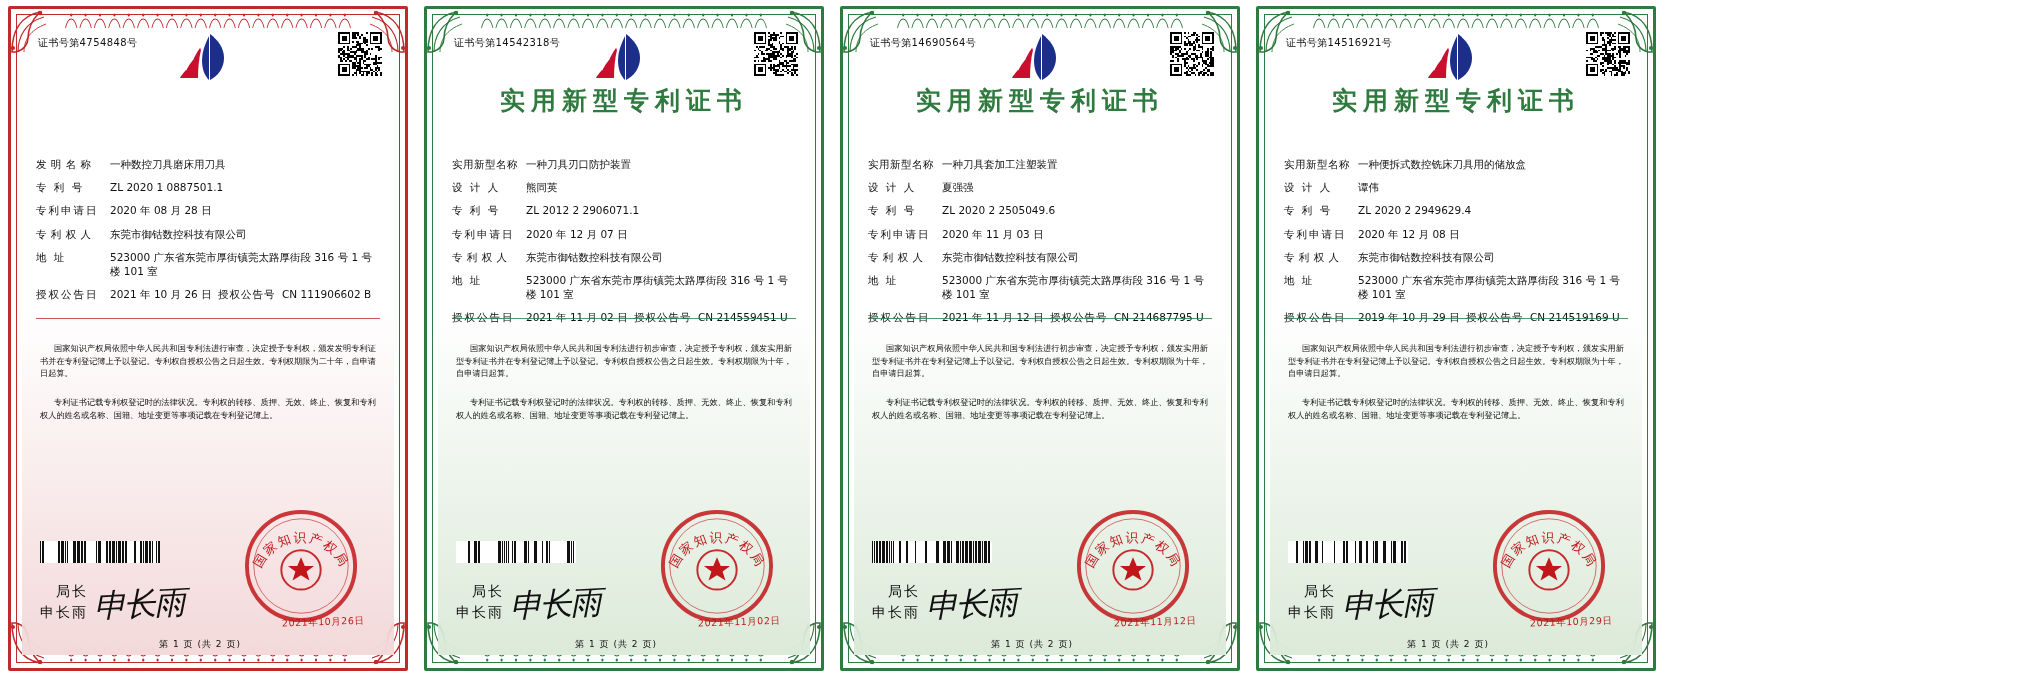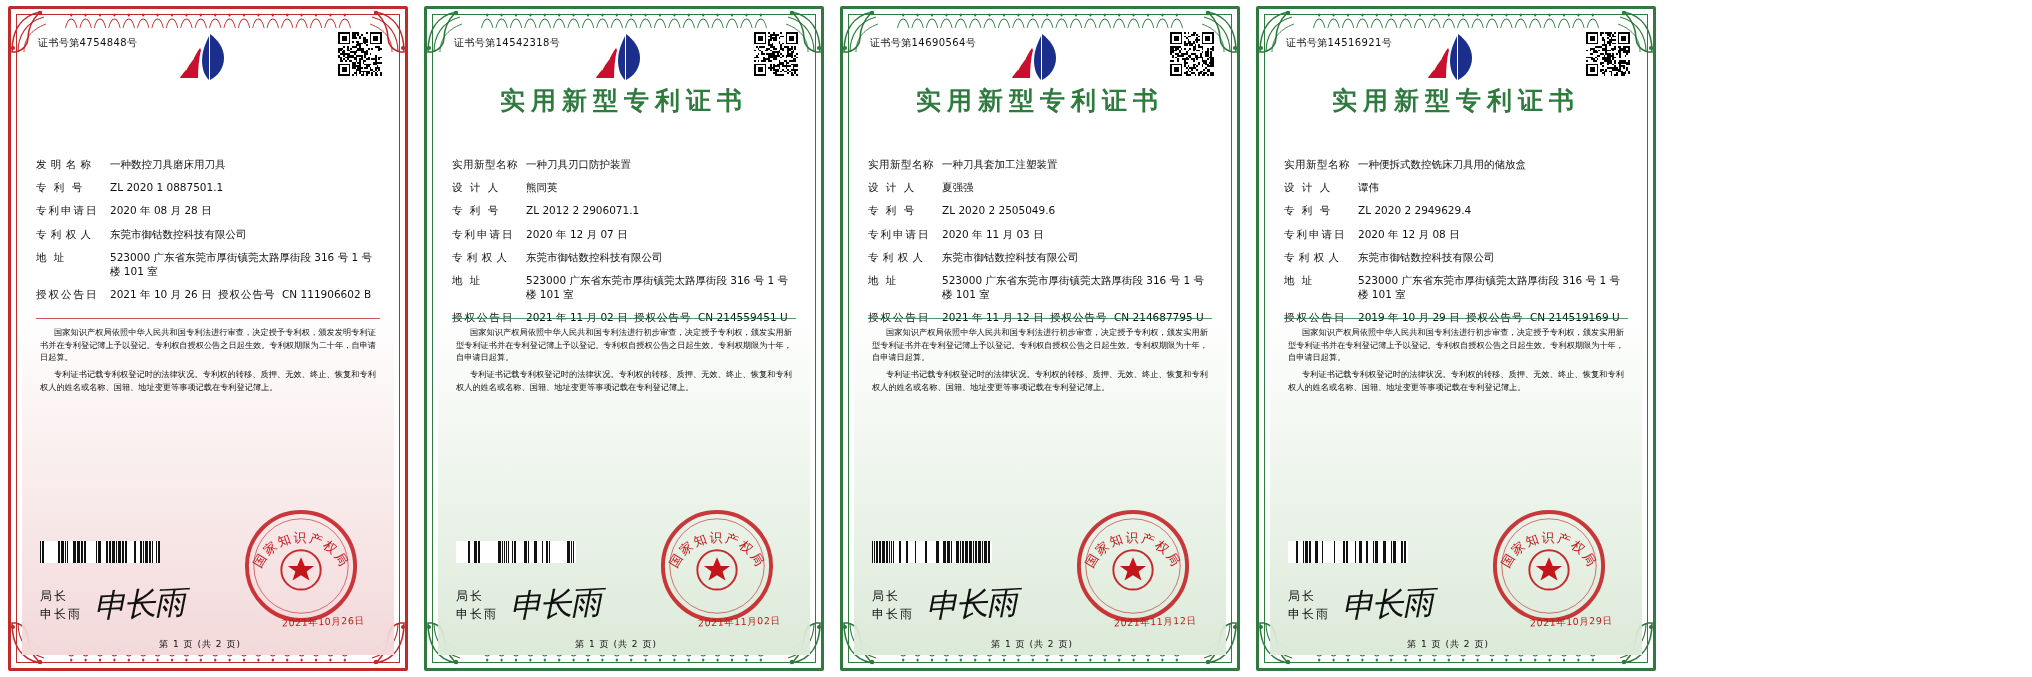--- a/index.html
+++ b/index.html
@@ -84,41 +84,41 @@
 
   .hr{
     position:absolute;left:14px;right:14px;
     height:1px;background:var(--c);opacity:.8;
   }
 
   .para{
     position:absolute;left:18px;right:18px;
     font-size:8.2px;line-height:1.55;color:#111;text-align:justify;
   }
-  .para p{margin:0 0 4px 0;text-indent:14px;}
+  .para p{margin:16px 0 4px 0;text-indent:14px;}
 
   .barcode{
     position:absolute;left:18px;bottom:92px;width:120px;height:22px;
   }
   .barcode .bars{width:100%;height:100%;}
 
   .seal{
     position:absolute;right:34px;bottom:30px;
     width:118px;height:118px;
   }
   .seal svg{width:100%;height:100%;display:block;}
   .sealdate{
     position:absolute;right:30px;bottom:26px;
     color:#c2161a;font-size:9.5px;letter-spacing:.5px;
     transform:rotate(-2deg);
   }
 
   .sig-block{
     position:absolute;left:18px;bottom:32px;
-    font-size:12px;color:#111;line-height:1.5;
+    font-size:14px;color:#111;line-height:1.5;text-align:right;
   }
   .sig-block .l1{letter-spacing:2px;}
   .sig-block .l2{letter-spacing:2px;}
   .handsig{
     position:absolute;left:72px;bottom:28px;
     font-family:"DejaVu Serif","Liberation Serif",serif;
     font-size:32px;color:#111;
     font-style:italic;
     letter-spacing:-2px;
     transform:rotate(-3deg);

